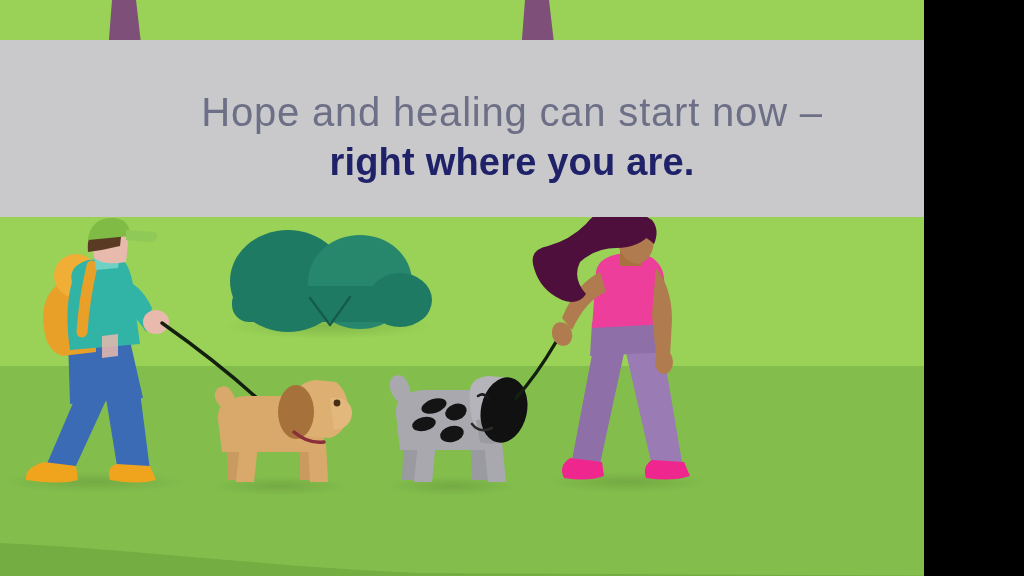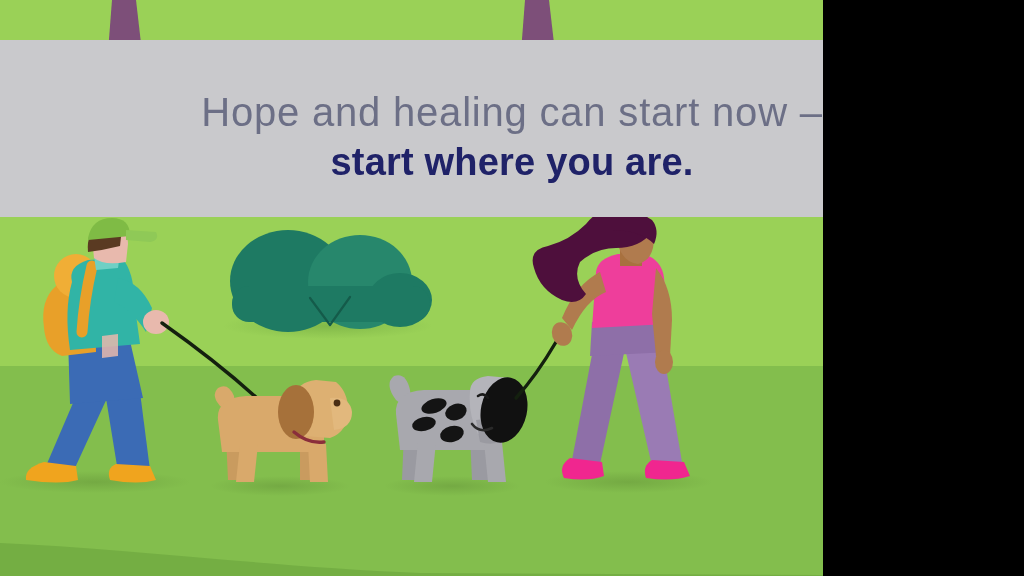--- a/index.html
+++ b/index.html
@@ -6,21 +6,21 @@
   html, body {
     margin: 0;
     padding: 0;
     background: #000;
   }
   body {
     font-family: "Liberation Sans", sans-serif;
   }
   #stage {
     position: relative;
-    width: 823px;
+    width: 924px;
     height: 576px;
     overflow: hidden;
     background: #9AD157;
   }
   #scene {
     position: absolute;
     inset: 0;
     width: 1024px;
     height: 576px;
     display: block;
@@ -203,16 +203,16 @@
         <path d="M1024,216 L1024,286 L1002,300 L976,274 Z" fill="#7D5A8E"></path>
         <path d="M982,272 L1004,294 L992,304 L972,284 Z" fill="#B07B4E"></path>
         <path d="M972,278 L998,302 L984,318 Q 964,310 954,292 Q 956,278 972,278 Z" fill="#F0268F"></path>
       </g>
 
     </g>
   </svg>
 
   <div class="caption-band">
     <div class="caption-line-1">Hope and healing can start now –</div>
-    <div class="caption-line-2">start where you are.</div>
+    <div class="caption-line-2">right where you are.</div>
   </div>
 
 </div>
 
 </body></html>

